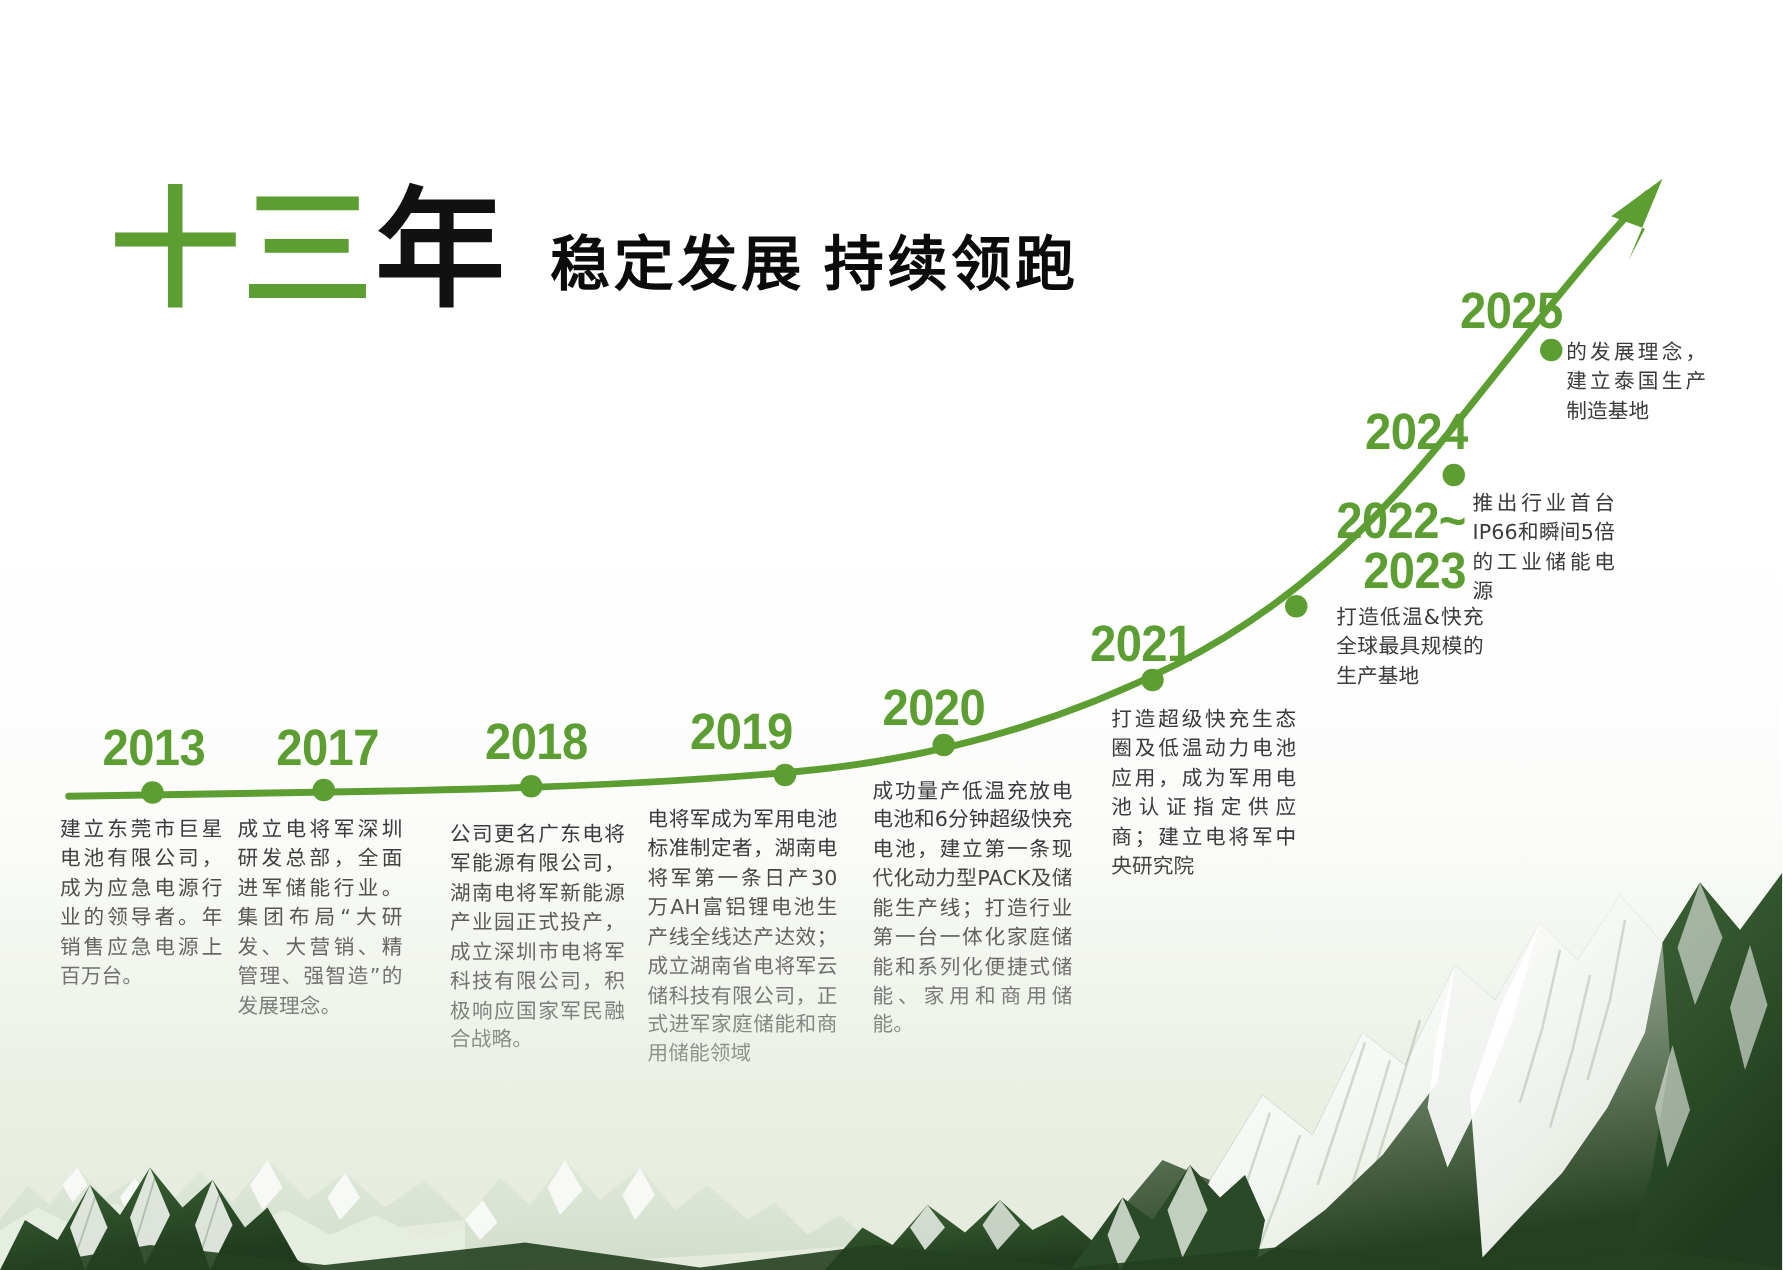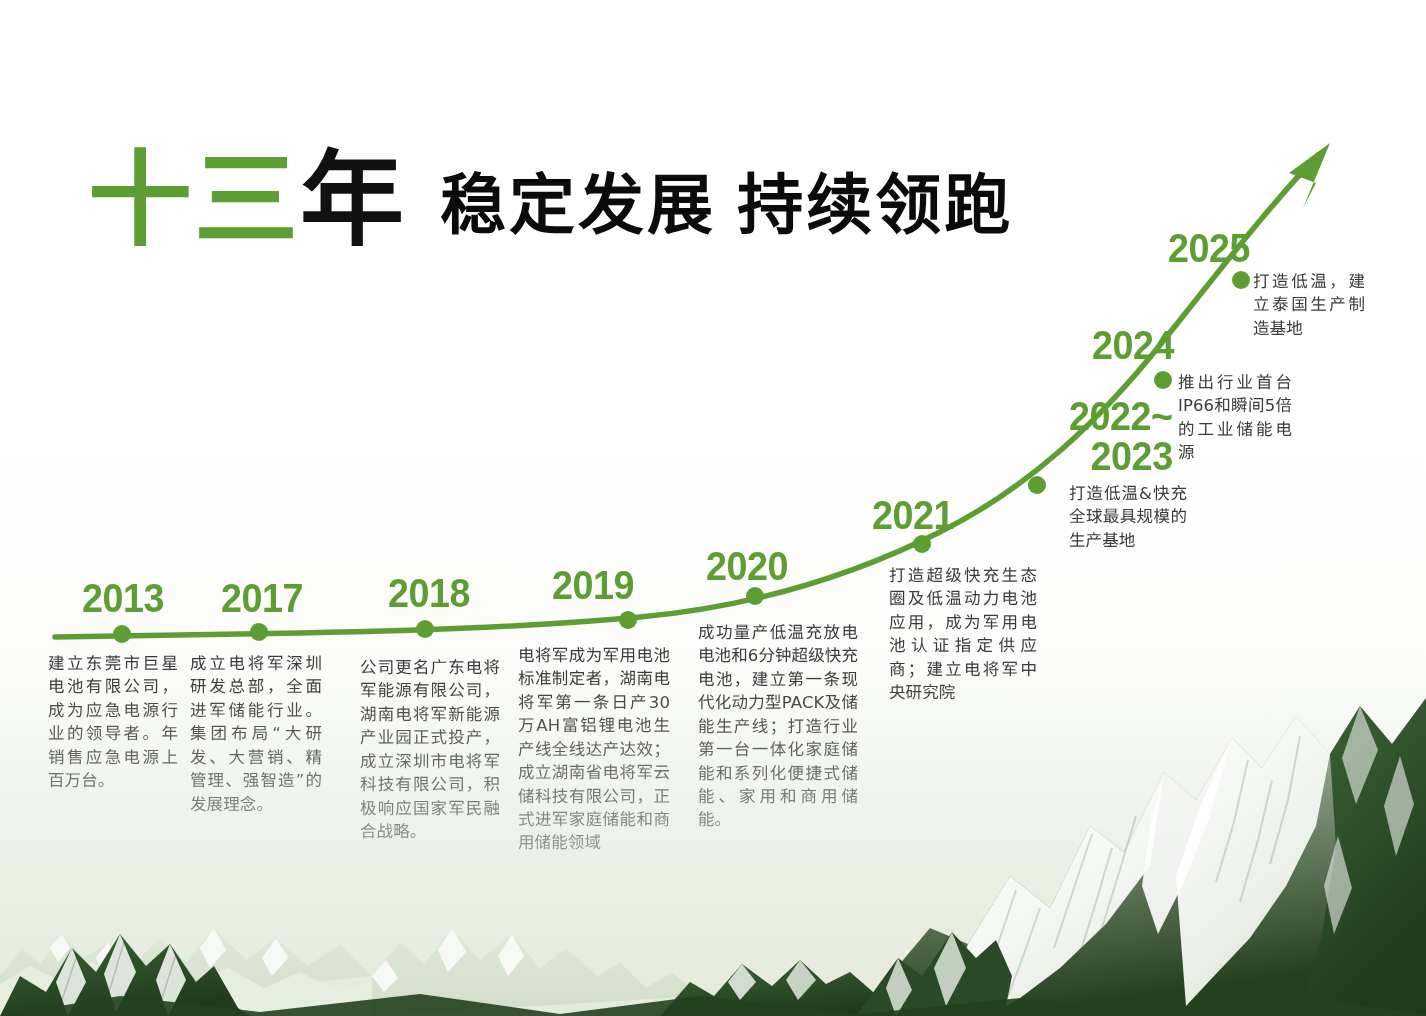--- a/index.html
+++ b/index.html
@@ -48,25 +48,25 @@
     font-weight: bold;
     letter-spacing: 2px;
     font-family: "DejaVu Sans", "Liberation Sans", sans-serif;
     vertical-align: baseline;
   }
   .hl-green { color: #5d9e32; text-align: right; }
   .hl-black { color: #111111; }
   .hl-sub {
     display: inline-block;
     margin-left: 34px;
-    font-size: 66px;
+    font-size: 48px;
     font-weight: bold;
     color: #0b0b0b;
     letter-spacing: 3px;
-    font-family: Liberation Sans, sans-serif;
+    font-family: Liberation Serif, serif;
     transform: translateY(-8px);
   }
 
   
   #timeline-svg {
     position: absolute;
     left: 0;
     top: 0;
     width: 1426px;
     height: 1016px;
@@ -251,18 +251,18 @@
       <div class="year-label" style="left: 552px; top: 565px;">2019</div>
       <div class="desc" style="left: 518px; top: 644px; width: 152px;">电将军成为军用电池标准制定者，湖南电将军第一条日产30万AH富铝锂电池生产线全线达产达效；成立湖南省电将军云储科技有限公司，正式进军家庭储能和商用储能领域</div>
       <div class="year-label" style="left: 706px; top: 546px;">2020</div>
       <div class="desc" style="left: 698px; top: 621px; width: 160px;">成功量产低温充放电电池和6分钟超级快充电池，建立第一条现代化动力型PACK及储能生产线；打造行业第一台一体化家庭储能和系列化便捷式储能、家用和商用储能。</div>
       <div class="year-label" style="left: 872px; top: 495px;">2021</div>
       <div class="desc" style="left: 889px; top: 564px; width: 148px;">打造超级快充生态圈及低温动力电池应用，成为军用电池认证指定供应商；建立电将军中央研究院</div>
       <div class="year-label two-line" style="left: 1060px; top: 396px;">2022~
 2023</div>
       <div class="desc" style="left: 1048px; top: 482px; width: 118px; margin-left: 21px;">打造低温&amp;快充全球最具规模的生产基地</div>
       <div class="year-label" style="left: 1092px; top: 325px;">2024</div>
-      <div class="desc" style="left: 1178px; top: 371px; width: 114px;">推出行业首台IP66和瞬间5倍的工业储能电源</div>
+      <div class="desc" style="left: 1178px; top: 391px; width: 114px;">推出行业首台IP66和瞬间5倍的工业储能电源</div>
       <div class="year-label" style="left: 1168px; top: 228px;">2025</div>
-      <div class="desc" style="left: 1253px; top: 270px; width: 112px;">打造低温，建立泰国生产制造基地</div>
+      <div class="desc" style="left: 1253px; top: 270px; width: 112px;">的发展理念，建立泰国生产制造基地</div>
     </div>
 
 </div>
 
 </body></html>

